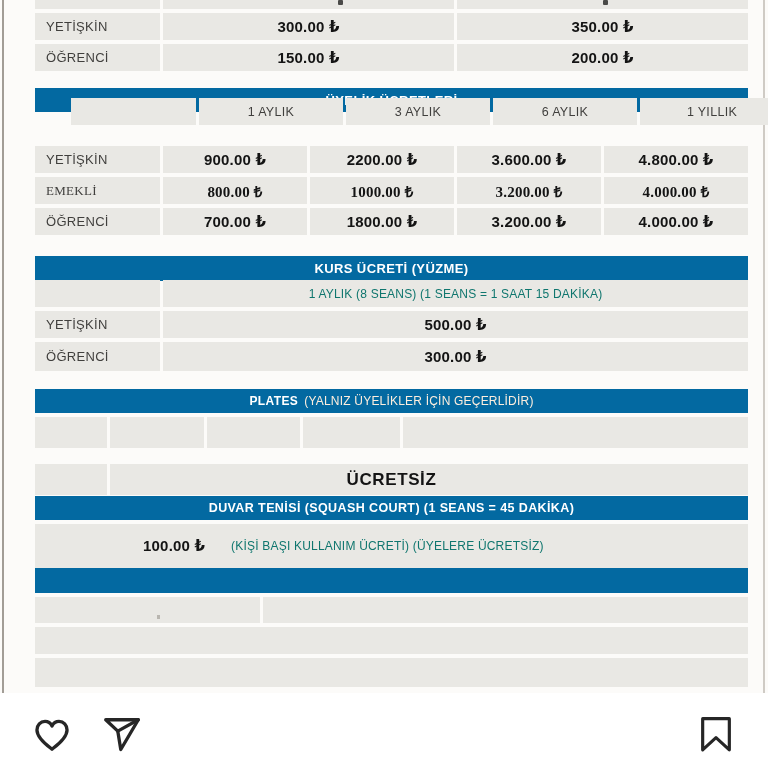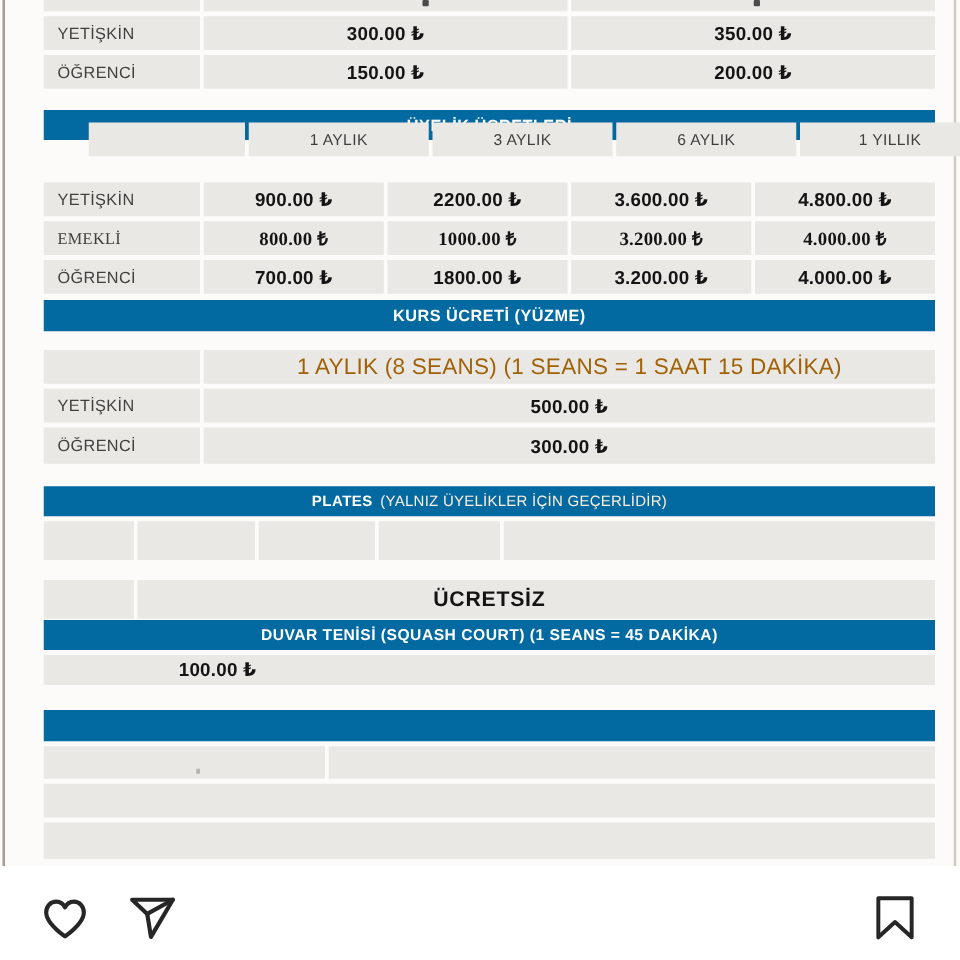--- a/index.html
+++ b/index.html
@@ -15,21 +15,21 @@
   .edge.right{left:763px;background:#cfcbc5;}
 
   .row{position:absolute;left:35px;width:713px;display:flex;gap:3px;}
   .cell{background:#e9e8e4;display:flex;align-items:center;justify-content:center;}
   .cell.label{width:125px;flex:none;justify-content:flex-start;padding-left:11px;box-sizing:border-box;}
   .cell.grow{flex:1;}
 
   .lbl{font-size:13px;color:#403f3d;letter-spacing:.3px;text-align:right;}
   .colhdr{font-size:12.5px;color:#403f3d;letter-spacing:.3px;}
   .price{font-size:15px;font-weight:bold;color:#141414;letter-spacing:.2px;}
-  .note{font-size:18px;color:#a16207;letter-spacing:.2px;}
+  .note{font-size:12px;color:#0f766e;letter-spacing:.2px;}
 
   .bar{
     position:absolute;left:35px;width:713px;background:#0369a1;
     display:flex;align-items:center;justify-content:center;
     color:#ffffff;font-weight:bold;font-size:13px;letter-spacing:.4px;
   }
   .bar .bar-note{font-weight:normal;color:#fdeede;font-size:12px;margin-left:6px;letter-spacing:.2px;}
 
   .free-text{
     position:absolute;left:0;right:0;top:0;bottom:0;
@@ -145,21 +145,21 @@
         <span class="price">1800.00 ₺</span>
       </div>
     <div class="cell grow">
         <span class="price">3.200.00 ₺</span>
       </div>
     <div class="cell grow">
         <span class="price">4.000.00 ₺</span>
       </div>
   </div>
 
-  <div class="bar" style="top:240px;height:25px;">
+  <div class="bar" style="top:256px;height:25px;">
     <span>KURS ÜCRETİ (YÜZME)</span>
   </div>
   <div class="row" style="top:280px;height:27px;">
     <div class="cell label"></div>
     <div class="cell grow">
         <span class="note">1 AYLIK  (8 SEANS)   (1 SEANS = 1 SAAT 15 DAKİKA)</span>
       </div>
   </div>
   <div class="row" style="top:311px;height:27px;">
     <div class="cell label">
@@ -191,23 +191,24 @@
   </div>
   <div class="row" style="top:464px;height:31px;">
     <div class="cell" style="width:72px;flex:none;"></div>
     <div class="cell grow"></div>
     <div class="free-text">ÜCRETSİZ</div>
   </div>
 
   <div class="bar" style="top:496px;height:24px;font-size:12.5px;">
     <span>DUVAR TENİSİ (SQUASH COURT) (1 SEANS = 45 DAKİKA)</span>
   </div>
-  <div class="row" style="top:524px;height:24px;">
+  <div class="row" style="top:524px;height:44px;">
     <div class="cell grow" style="justify-content:flex-start;padding-left:108px;box-sizing:border-box;">
       <span class="price">100.00 ₺</span>
+      <span class="note" style="margin-left:26px;">(KİŞİ BAŞI KULLANIM ÜCRETİ) (ÜYELERE ÜCRETSİZ)</span>
     </div>
   </div>
 
   <div class="bar" style="top:568px;height:25px;"></div>
   <div class="row" style="top:597px;height:26px;">
     <div class="cell" style="width:225px;flex:none;"></div>
     <div class="cell grow"></div>
   </div>
   <div class="speck" style="left:157px;top:615px;"></div>
   <div class="row" style="top:627px;height:27px;">

